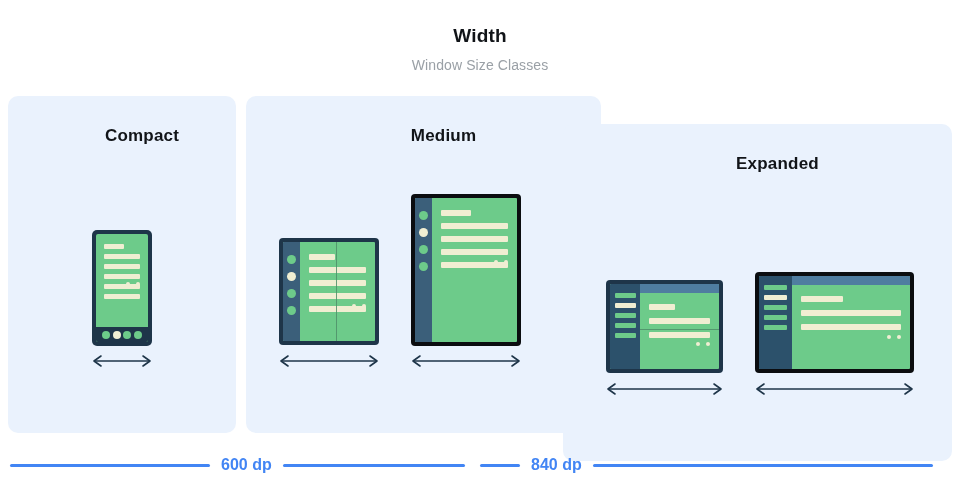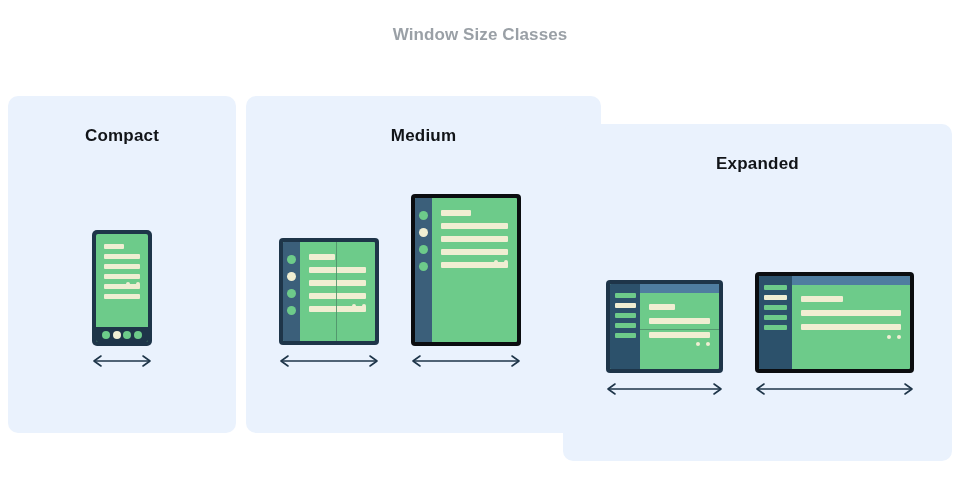--- a/index.html
+++ b/index.html
@@ -12,34 +12,34 @@
   }
   .stage{position:relative;width:960px;height:494px;}
 
   
   .header{position:absolute;top:0;left:0;width:960px;text-align:center;}
   .title{
     font-size:19px;font-weight:bold;color:#111418;
     letter-spacing:.2px;margin-top:26px;line-height:1;
   }
   .subtitle{
-    font-size:17px;font-weight:bold;color:#9aa0a6;
-    letter-spacing:.1px;margin-top:26px;line-height:1;
+    font-size:14px;font-weight:normal;color:#9aa0a6;
+    letter-spacing:.1px;margin-top:13px;line-height:1;
   }
 
   
   .panels{position:absolute;top:96px;left:0;width:960px;height:337px;}
   .panel{
     position:absolute;top:0;height:337px;
     background:#eaf2fd;border-radius:10px;
   }
   .panel-label{
     position:absolute;top:31px;left:0;width:100%;
     text-align:center;font-size:17px;font-weight:bold;
-    color:#111418;letter-spacing:.2px;line-height:1;
+    color:#111418;letter-spacing:.2px;line-height:1;padding-left:20px;
   }
   #panel-compact{left:8px;width:228px;}
   #panel-medium{left:246px;width:355px;}
   #panel-expanded{left:563px;width:389px;margin-top:28px;}
 
   
   .device{position:absolute;box-sizing:border-box;}
 
   
   .phone{
@@ -118,20 +118,21 @@
     font-size:16px;font-weight:bold;color:#4285f4;
     padding:0 11px;line-height:1;white-space:nowrap;
   }
 </style>
 </head>
 <body>
 
 <div class="stage">
 
   <div class="header">
+    <div class="title">Width</div>
     <div class="subtitle">Window Size Classes</div>
   </div>
 
   <div class="panels">
 
     <div class="panel" id="panel-compact">
       <div class="panel-label">Compact</div>
 
       <div class="device phone" style="left:84px;top:134px;width:60px;height:116px;">
         <div class="phone-screen">
@@ -291,14 +292,26 @@
       <div class="arrow" style="left:192px;top:258px;width:159px;">
         <svg width="159" height="14" viewBox="0 0 159 14">
           <line x1="2" y1="7" x2="157" y2="7" stroke="#1e3549" stroke-width="1.6"></line>
           <polyline points="9,2 2,7 9,12" fill="none" stroke="#1e3549" stroke-width="1.6" stroke-linecap="round" stroke-linejoin="round"></polyline>
           <polyline points="150,2 157,7 150,12" fill="none" stroke="#1e3549" stroke-width="1.6" stroke-linecap="round" stroke-linejoin="round"></polyline>
         </svg>
       </div>
     </div>
   </div>
 
+  <div class="dprow">
+    <div class="dpitem" style="left:10px;">
+      <div class="dpline" style="width:200px;"></div>
+      <div class="dplabel">600 dp</div>
+      <div class="dpline" style="width:182px;"></div>
+    </div>
+    <div class="dpitem" style="left:480px;">
+      <div class="dpline" style="width:40px;"></div>
+      <div class="dplabel">840 dp</div>
+      <div class="dpline" style="width:340px;"></div>
+    </div>
+  </div>
 
 </div>
 
 </body></html>

